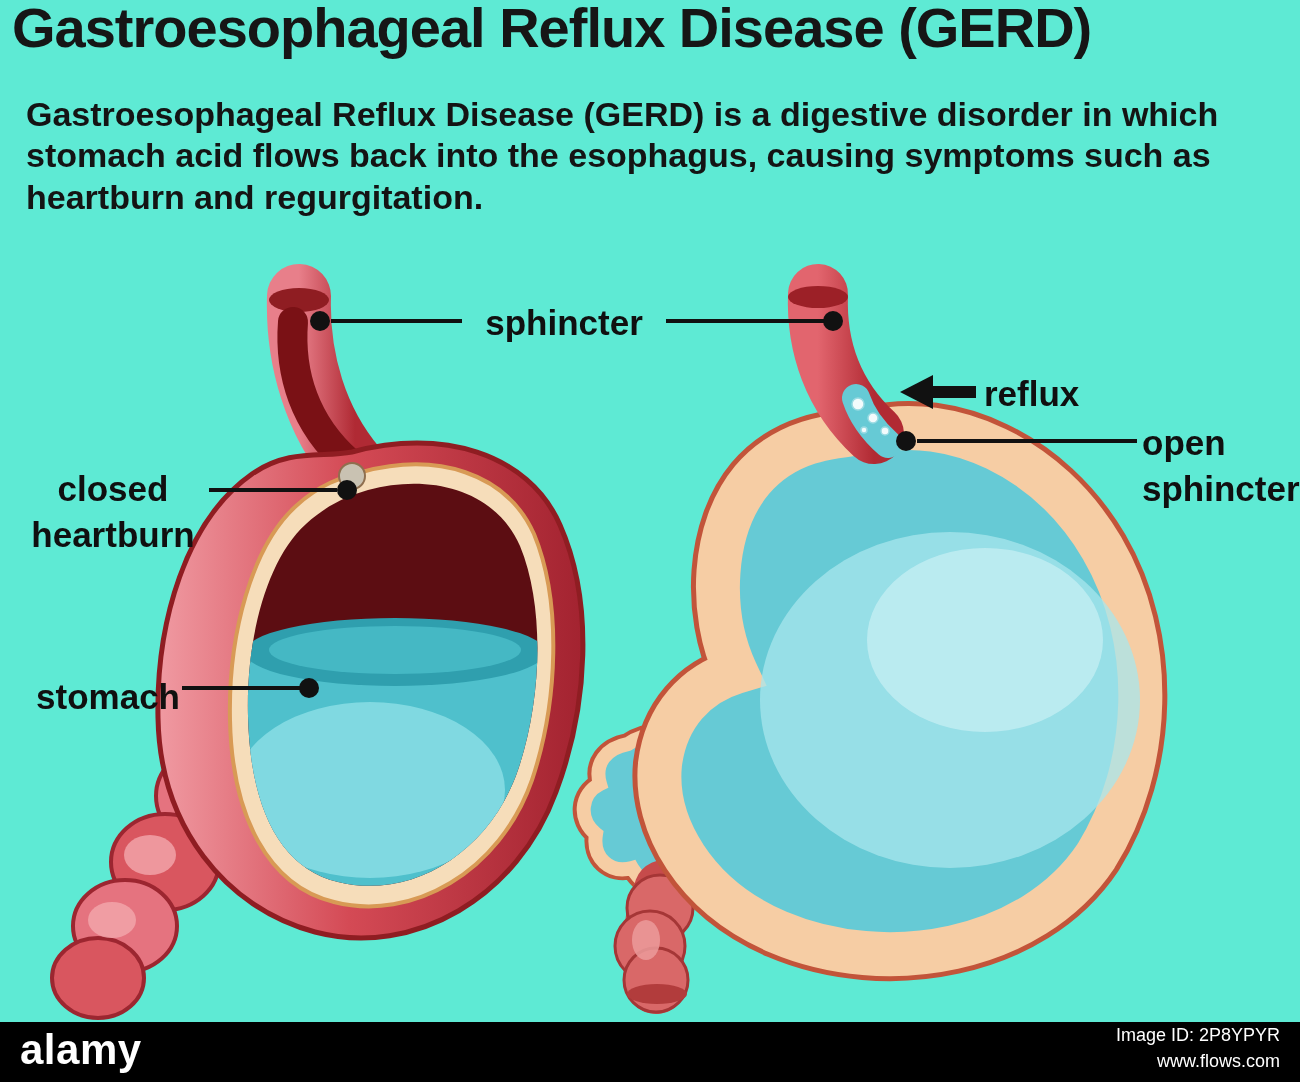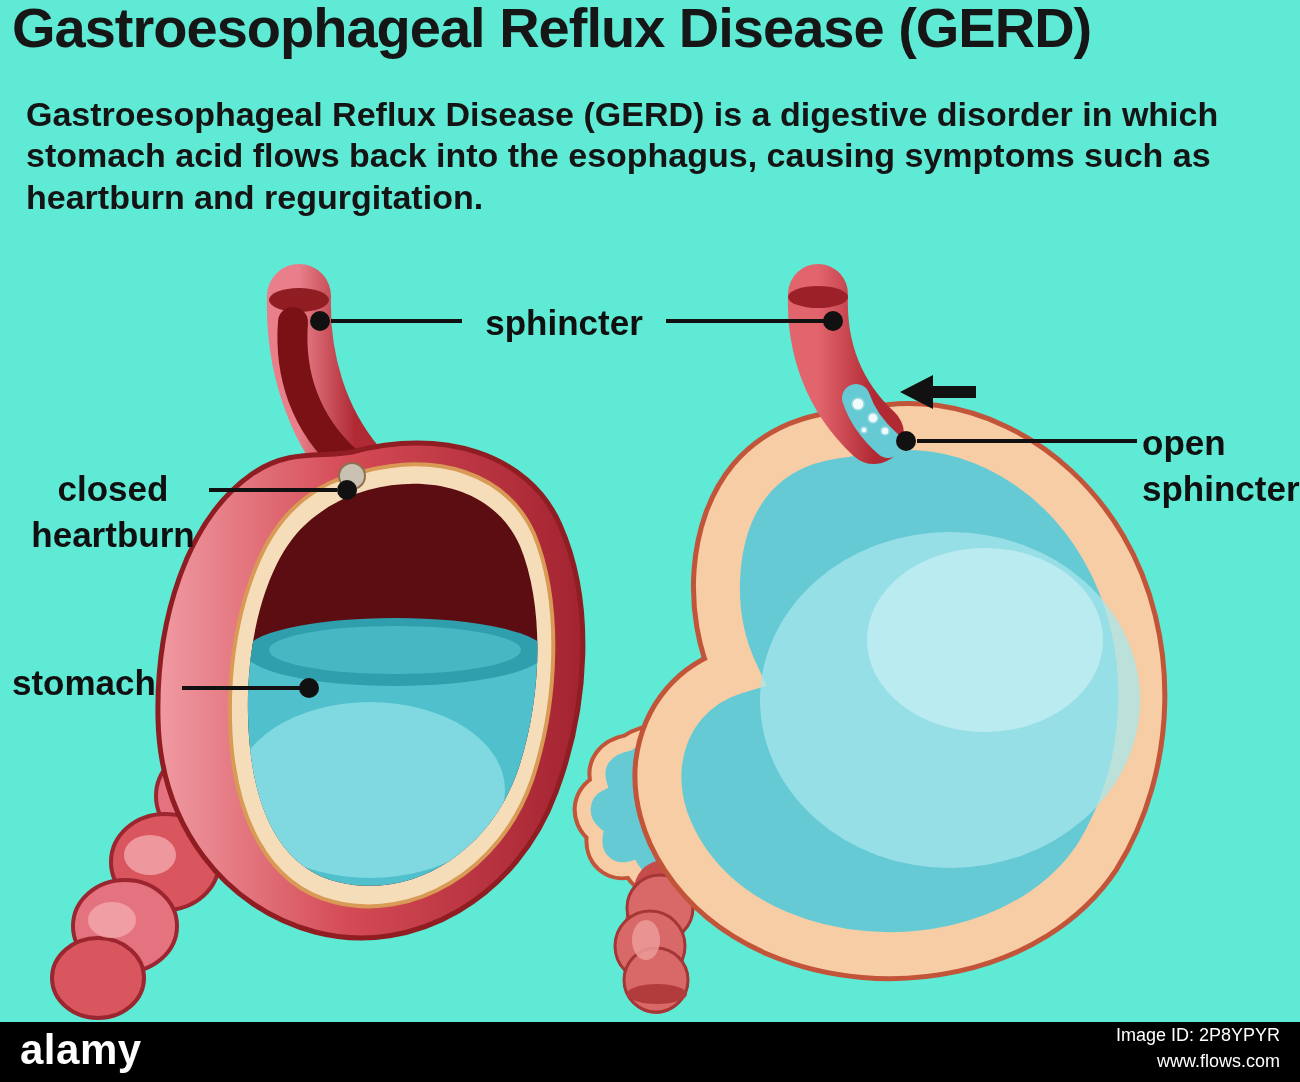--- a/index.html
+++ b/index.html
@@ -17,21 +17,21 @@
     position:absolute; left:18px; top:86px; width:1272px; margin:8px;
     font-size:34px; line-height:1.22; font-weight:600; color:#141414;
   }
   .art { position:absolute; left:0; top:0; }
   .label {
     position:absolute; font-size:35px; font-weight:600; color:#101010;
     white-space:pre-line; line-height:1.3;
   }
   .lbl-esophagus { left:460px; top:300px; width:208px; text-align:center; }
   .lbl-closed    { left:20px;  top:466px; width:186px; text-align:center; }
-  .lbl-stomach   { left:12px;  top:660px; width:168px; text-align:left; }
+  .lbl-stomach   { left:12px;  top:674px; width:168px; text-align:right; }
   .lbl-reflux    { left:984px; top:371px; width:160px; text-align:left; }
   .lbl-open      { left:1142px;top:420px; width:170px; text-align:left; }
   .footer {
     position:absolute; left:0; bottom:0; width:1300px; height:60px;
     background:#000000; display:flex; align-items:flex-start;
     justify-content:space-between; box-sizing:border-box; padding:0 20px;
   }
   .brand {
     color:#ffffff; font-size:42px; font-weight:bold; letter-spacing:0.5px;
     line-height:60px; transform:translateY(-2px);
@@ -160,20 +160,21 @@
     <g fill="#111111">
       <rect x="930" y="386" width="46" height="12"></rect>
       <polygon points="900,392 933,375 933,409"></polygon>
     </g>
   </svg>
 
   <div class="label lbl-esophagus">sphincter</div>
   <div class="label lbl-closed">closed
 heartburn</div>
   <div class="label lbl-stomach">stomach</div>
+  <div class="label lbl-reflux">reflux</div>
   <div class="label lbl-open">open
 sphincter</div>
 
   <div class="footer">
     <div class="brand">alamy</div>
     <div class="meta">
       <div>Image ID: 2P8YPYR</div>
       <div>www.flows.com</div>
     </div>
   </div>

